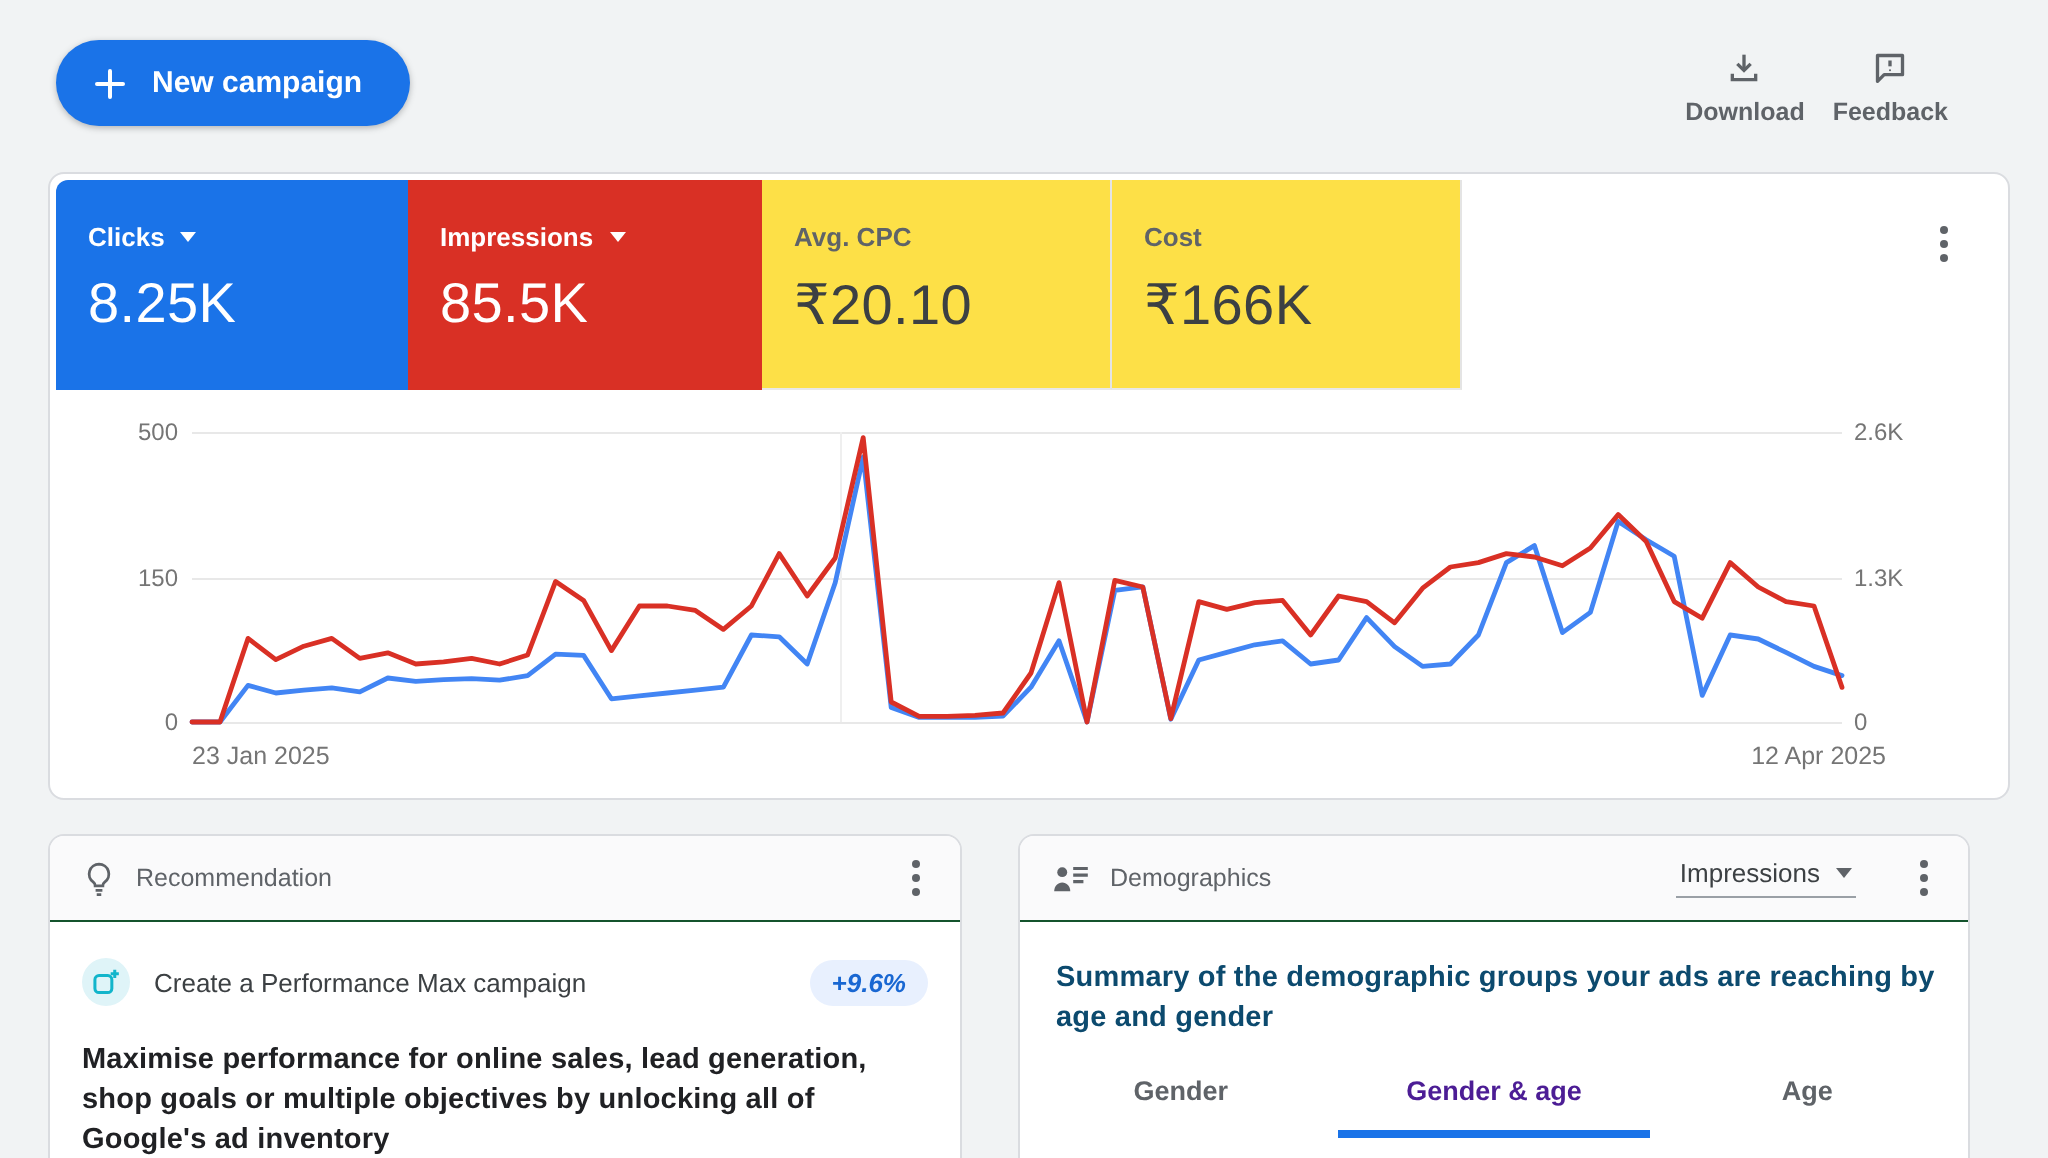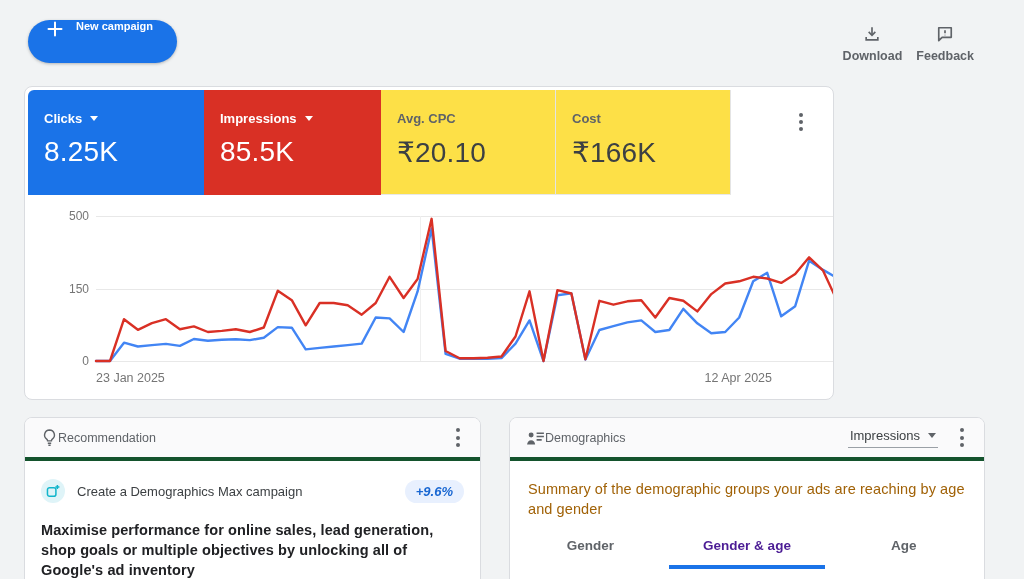--- a/index.html
+++ b/index.html
@@ -6,33 +6,33 @@
   html,body { width:1024px; height:579px; }
   body {
     position:relative; overflow:hidden;
     background:#f1f3f4;
     font-family:"Liberation Sans","DejaVu Sans",sans-serif;
     color:#3c4043;
   }
   
   .new-campaign{
     position:absolute; left:28px; top:20px; height:43px;
-    display:flex; gap:12px;
+    display:flex; align-items:center; gap:12px;
     padding:0 24px 0 18px; border:none; border-radius:22px;
-    background:#1a73e8; color:#fff; font-size:11px; font-weight:700;
+    background:#1a73e8; color:#fff; font-size:15px; font-weight:700;
     font-family:inherit; cursor:pointer;
     box-shadow:0 1px 3px rgba(60,64,67,.35);
   }
   .topbar-right{ position:absolute; top:24px; right:50px; display:flex; gap:14px; }
   .icon-btn{ display:flex; flex-direction:column; align-items:center; gap:5px;
     font-size:12.5px; font-weight:700; color:#5f6368; cursor:pointer; }
   
   .card{ position:absolute; background:#fff; border:1px solid #dadce0;
     border-radius:8px; overflow:hidden; }
-  .main-card{ left:24px; top:86px; width:810px; height:314px; }
+  .main-card{ left:24px; top:86px; width:981px; height:314px; }
   
   .tiles{ position:absolute; left:3px; top:3px; right:3px; height:105px; display:flex; }
   .tile{ padding:21px 0 0 16px; background:#fde047; position:relative; }
   .tile.t0{ width:176px; border-top-left-radius:6px; }
   .tile.t1{ width:177px; }
   .tile.t2{ width:175px; border-right:1px solid #e4e4e4; border-bottom:1px solid #e8e8e8; }
   .tile.t3{ width:175px; border-right:1px solid #e4e4e4; border-bottom:1px solid #e8e8e8; }
   .tile-label{ font-size:13px; font-weight:700; color:#5f6368;
     display:flex; align-items:center; gap:8px; }
   .tile.colored .tile-label{ color:#fff; }
@@ -47,37 +47,37 @@
   .gridline{ position:absolute; left:71px; width:825px; height:1px; background:#e8e8e8; }
   .vline{ position:absolute; left:395px; top:129px; width:1px; height:145px; background:#efefef; }
   .chart-svg{ position:absolute; left:71px; top:129px; overflow:visible; }
   .tick{ position:absolute; font-size:12px; color:#757575; line-height:16px; }
   .tick.left{ left:20px; width:44px; text-align:right; }
   .tick.right{ left:902px; }
   .date-label{ position:absolute; top:284px; font-size:12.5px; color:#757575; }
   
   .rec-card{ left:24px; top:417px; width:457px; height:170px; }
   .demo-card{ left:509px; top:417px; width:476px; height:170px; }
-  .card-header{ height:43px; display:flex; align-items:center; 
-    padding:0 14px 0 16px; background:#fafafb; border-bottom:4px solid #14532d; }
+  .card-header{ height:43px; display:flex; align-items:center; gap:10px;
+    padding:0 14px 0 16px; background:#fafafb; border-bottom:1px solid #14532d; }
   .card-header .hd-title{ font-size:12.5px; font-weight:400; color:#5f6368; }
   .hd-spacer{ margin-left:auto; }
   .metric-dropdown{ display:flex; align-items:center; gap:8px; font-size:13px; color:#3c4043;
     border-bottom:1px solid #9aa0a6; padding:0 2px 4px 2px; cursor:pointer; }
   .metric-dropdown .caret{ color:#5f6368; }
   .rec-row{ display:flex; align-items:center; padding:18px 16px 0 16px; }
   .pmax-bg{ width:24px; height:24px; border-radius:50%; background:#dff4f8;
     display:flex; align-items:center; justify-content:center; flex:none; }
   .rec-title{ margin-left:12px; font-size:13px; color:#3c4043; }
   .uplift-badge{ margin-left:auto; background:#e8f0fe; color:#1967d2; font-weight:700;
     font-size:13px; padding:4px 11px; border-radius:13px;font-style:italic; }
   .rec-desc{ padding:17px 20px 0 16px; font-size:14.5px; line-height:20px;
     font-weight:700; color:#202124; letter-spacing:.1px; }
   .demo-summary{ padding:18px 12px 0 18px; font-size:14.5px; line-height:20px;
-    font-weight:400; color:#a16207; letter-spacing:.1px; }
+    font-weight:700; color:#0c4a6e; letter-spacing:.1px; }
   .tabs{ display:flex; margin:14px 2px 0 2px; height:36px; }
   .tab{ flex:1; text-align:center; font-size:13.5px; font-weight:700; color:#5f6368;
     padding-top:5px; cursor:pointer; border-bottom:4px solid transparent; }
   .tab.active{ color:#4c1d95; border-bottom-color:#1a73e8; }
 </style>
 </head>
 <body>
 
 <button class="new-campaign" style="background: rgb(26, 115, 232);">
   <span style="display:flex">
@@ -183,21 +183,21 @@
         <i></i>
       </div>
   </div>
   <div class="rec-row">
     <span class="pmax-bg">
       <svg width="14" height="14" viewBox="0 0 24 24" fill="none" stroke="#12b5cb" stroke-width="2.6">
         <rect x="2.5" y="6.5" width="14.5" height="14.5" rx="3.5"></rect>
         <path d="M19.5 1.5v7M16 5h7"></path>
       </svg>
     </span>
-    <span class="rec-title">Create a Demographics Max campaign</span>
+    <span class="rec-title">Create a Performance Max campaign</span>
     <span class="uplift-badge" style="background: rgb(232, 240, 254); color: rgb(25, 103, 210);">+9.6%</span>
   </div>
   <p class="rec-desc">Maximise performance for online sales, lead generation, shop goals or multiple objectives by unlocking all of Google's ad inventory</p>
 </div>
 
 <div class="card demo-card">
   <div class="card-header">
     <span style="display:flex">
       <svg width="19" height="16" viewBox="0 0 26 20">
         <circle cx="7" cy="6" r="3.4" fill="#5f6368"></circle>

